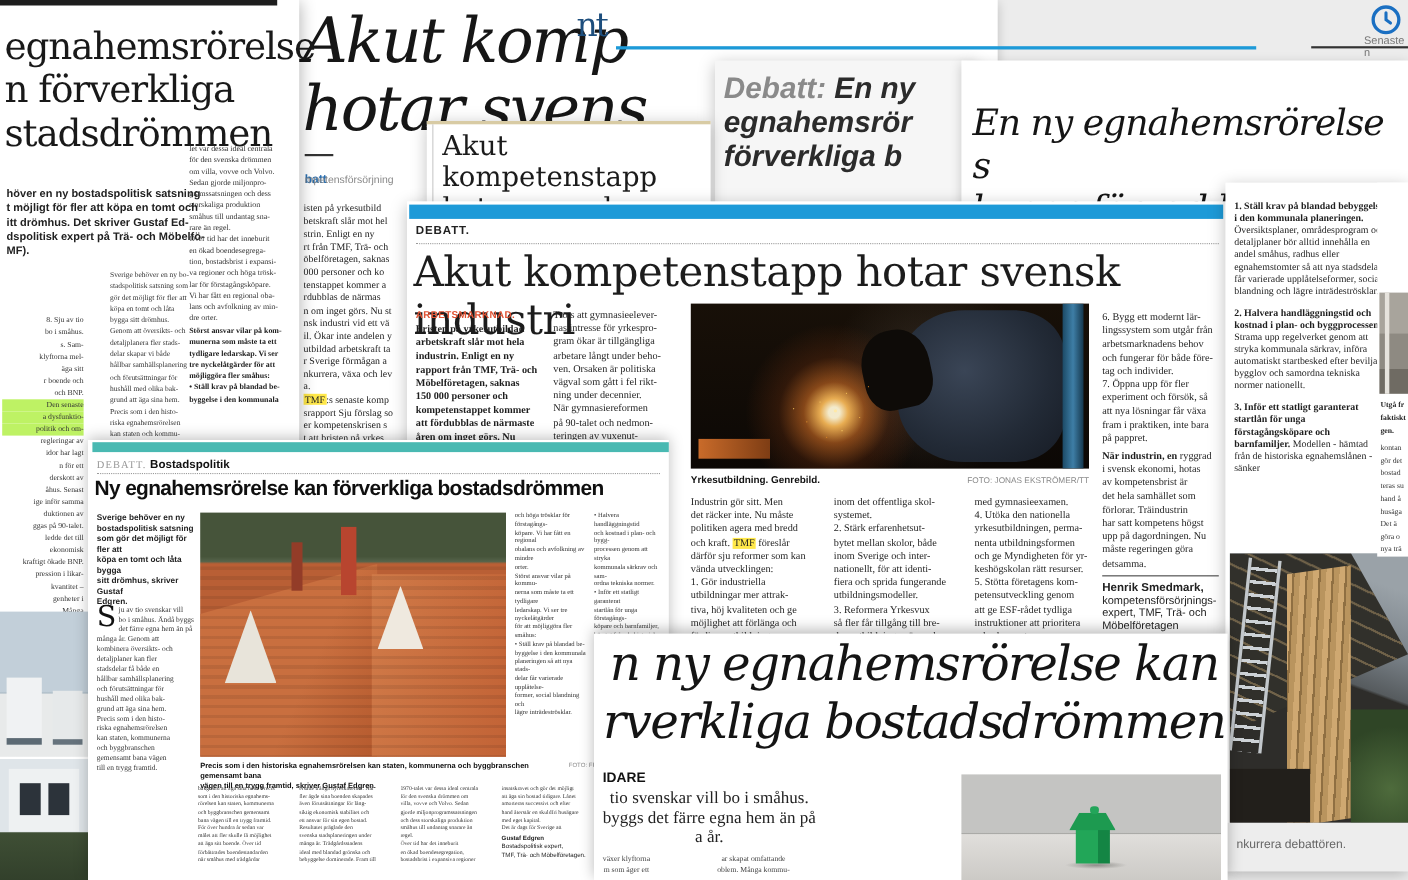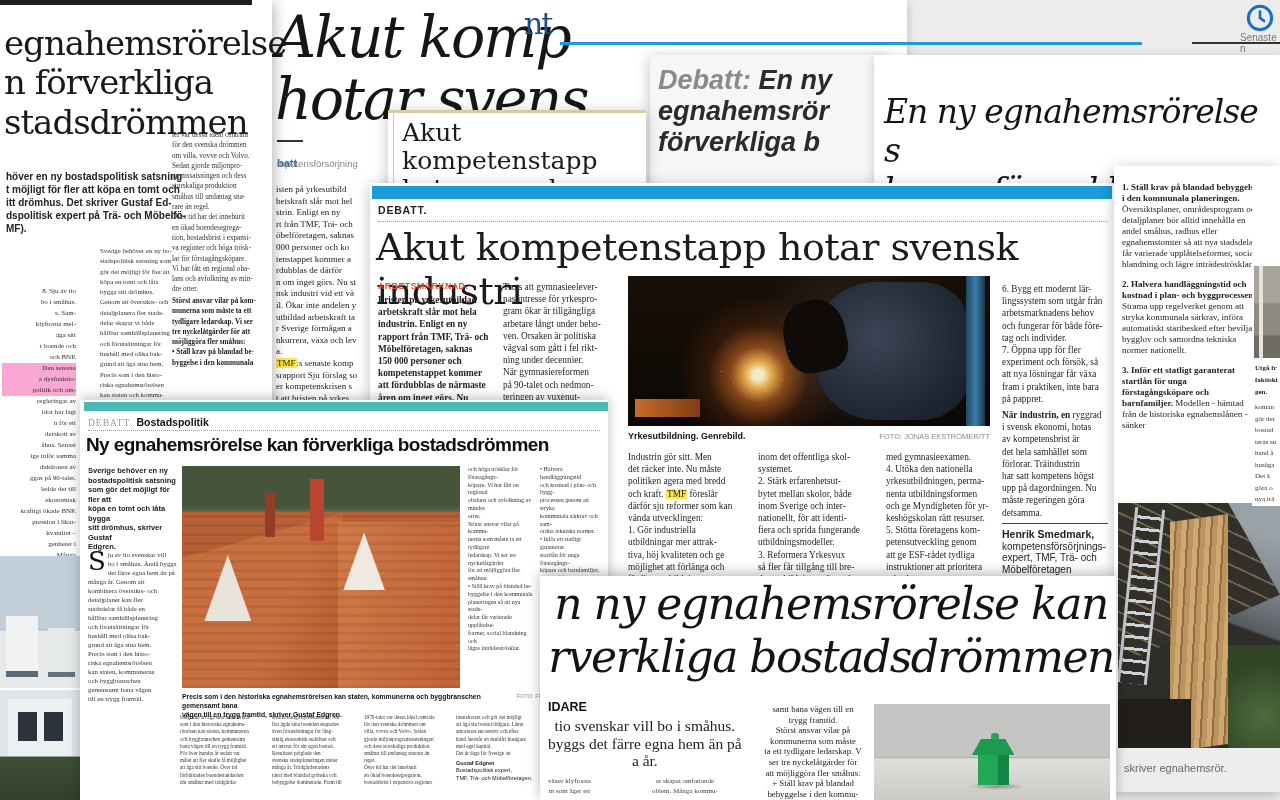--- a/index.html
+++ b/index.html
@@ -3,21 +3,21 @@
 <meta charset="utf-8">
 <style>
   html,body{margin:0;padding:0;}
   #app{position:relative;width:1280px;height:800px;background:#ececec;overflow:hidden;
        font-family:"Liberation Serif",serif;color:#1c1c1c;}
   .abs{position:absolute;}
   .clip{position:absolute;background:#fff;box-shadow:0 3px 14px rgba(0,0,0,.25);}
   .pl{white-space:pre-line;}
   .b{font-weight:bold;}
   .hl-y{background:#ffe84a;padding:0 1px;}
-  .hl-t{background:#f9a8d4;}
+  .hl-t{background:#bef264;}
   .sans{font-family:"Liberation Sans",sans-serif;}
   .dserif{font-family:"DejaVu Serif",serif;}
 
   
   .tr-line{left:1192px;top:42px;width:88px;height:2px;background:#333;}
   .tr-clock{left:1246px;top:4px;width:28px;height:28px;}
   .tr-latest{left:1240px;top:32px;font:10px "Liberation Sans",sans-serif;color:#777;}
 
   
   .nt{left:255px;top:0;width:652px;height:800px;box-shadow:0 2px 10px rgba(0,0,0,.2);}
@@ -175,21 +175,21 @@
     <div class="abs nt-debatt">batt</div>
     <div class="abs nt-kick">mpetensförsörjning</div>
     <div class="abs nt-frags">
         <div>isten på yrkesutbild</div>
         <div>betskraft slår mot hel</div>
         <div>strin. Enligt en ny</div>
         <div>rt från TMF, Trä- och</div>
         <div>öbelföretagen, saknas</div>
         <div>000 personer och ko</div>
         <div>tenstappet kommer a</div>
-        <div>rdubblas de därför</div>
+        <div>rdubblas de närmas</div>
         <div>n om inget görs. Nu st</div>
         <div>nsk industri vid ett vä</div>
         <div>il. Ökar inte andelen y</div>
         <div>utbildad arbetskraft ta</div>
         <div>r Sverige förmågan a</div>
         <div>nkurrera, växa och lev</div>
         <div>a.</div>
         <div><span class="hl-y">TMF</span>:s senaste komp</div>
         <div>srapport Sju förslag so</div>
         <div>er kompetenskrisen s</div>
@@ -419,21 +419,21 @@
         <div><span class="b">3. Inför ett statligt garanterat startlån för unga förstagångsköpare och barnfamiljer.</span> Modellen - hämtad från de historiska egnahemslånen - sänker</div>
       </div>
     <div class="abs rc-photo">
       <div class="b-roof"></div>
       <div class="b-lumber"></div>
       <div class="b-ladder"></div>
       <div class="b-green"></div>
       <div class="b-ground"></div>
     </div>
     <div class="abs rc-capbar"></div>
-    <div class="abs rc-cap">skriver egnahemsrör.</div>
+    <div class="abs rc-cap">nkurrera debattören.</div>
   </div>
 
   <div class="clip sv">
     <div class="abs sv-img">
         <div class="sv-pole"></div>
       </div>
     <div class="abs sv-cap pl">Utgå fr
 faktiskt
 gen.</div>
     <div class="abs sv-frags">
@@ -567,29 +567,20 @@
     <div class="abs bo-head pl">n ny egnahemsrörelse kan
 rverkliga bostadsdrömmen</div>
     <div class="abs bo-lab sans">IDARE</div>
     <div class="abs bo-serif pl">tio svenskar vill bo i småhus.
 byggs det färre egna hem än på
 a år.</div>
     <div class="abs bo-f1 pl">växer klyftorna
 m som äger ett</div>
     <div class="abs bo-f2 pl">ar skapat omfattande
 oblem. Många kommu-</div>
-    <div class="abs bo-mid pl">samt bana vägen till en
-trygg framtid.
-   Störst ansvar vilar på
-kommunerna som måste
-ta ett tydligare ledarskap. V
-ser tre nyckelåtgärder för
-att möjliggöra fler småhus:
-   + Ställ krav på blandad
-bebyggelse i den kommu-</div>
     <div class="abs bo-photo">
       <div class="gh-shadow"></div>
       <div class="gh-body"></div>
       <div class="gh-roof"></div>
       <div class="gh-chim"></div>
     </div>
   </div>
 
 </div>
 

